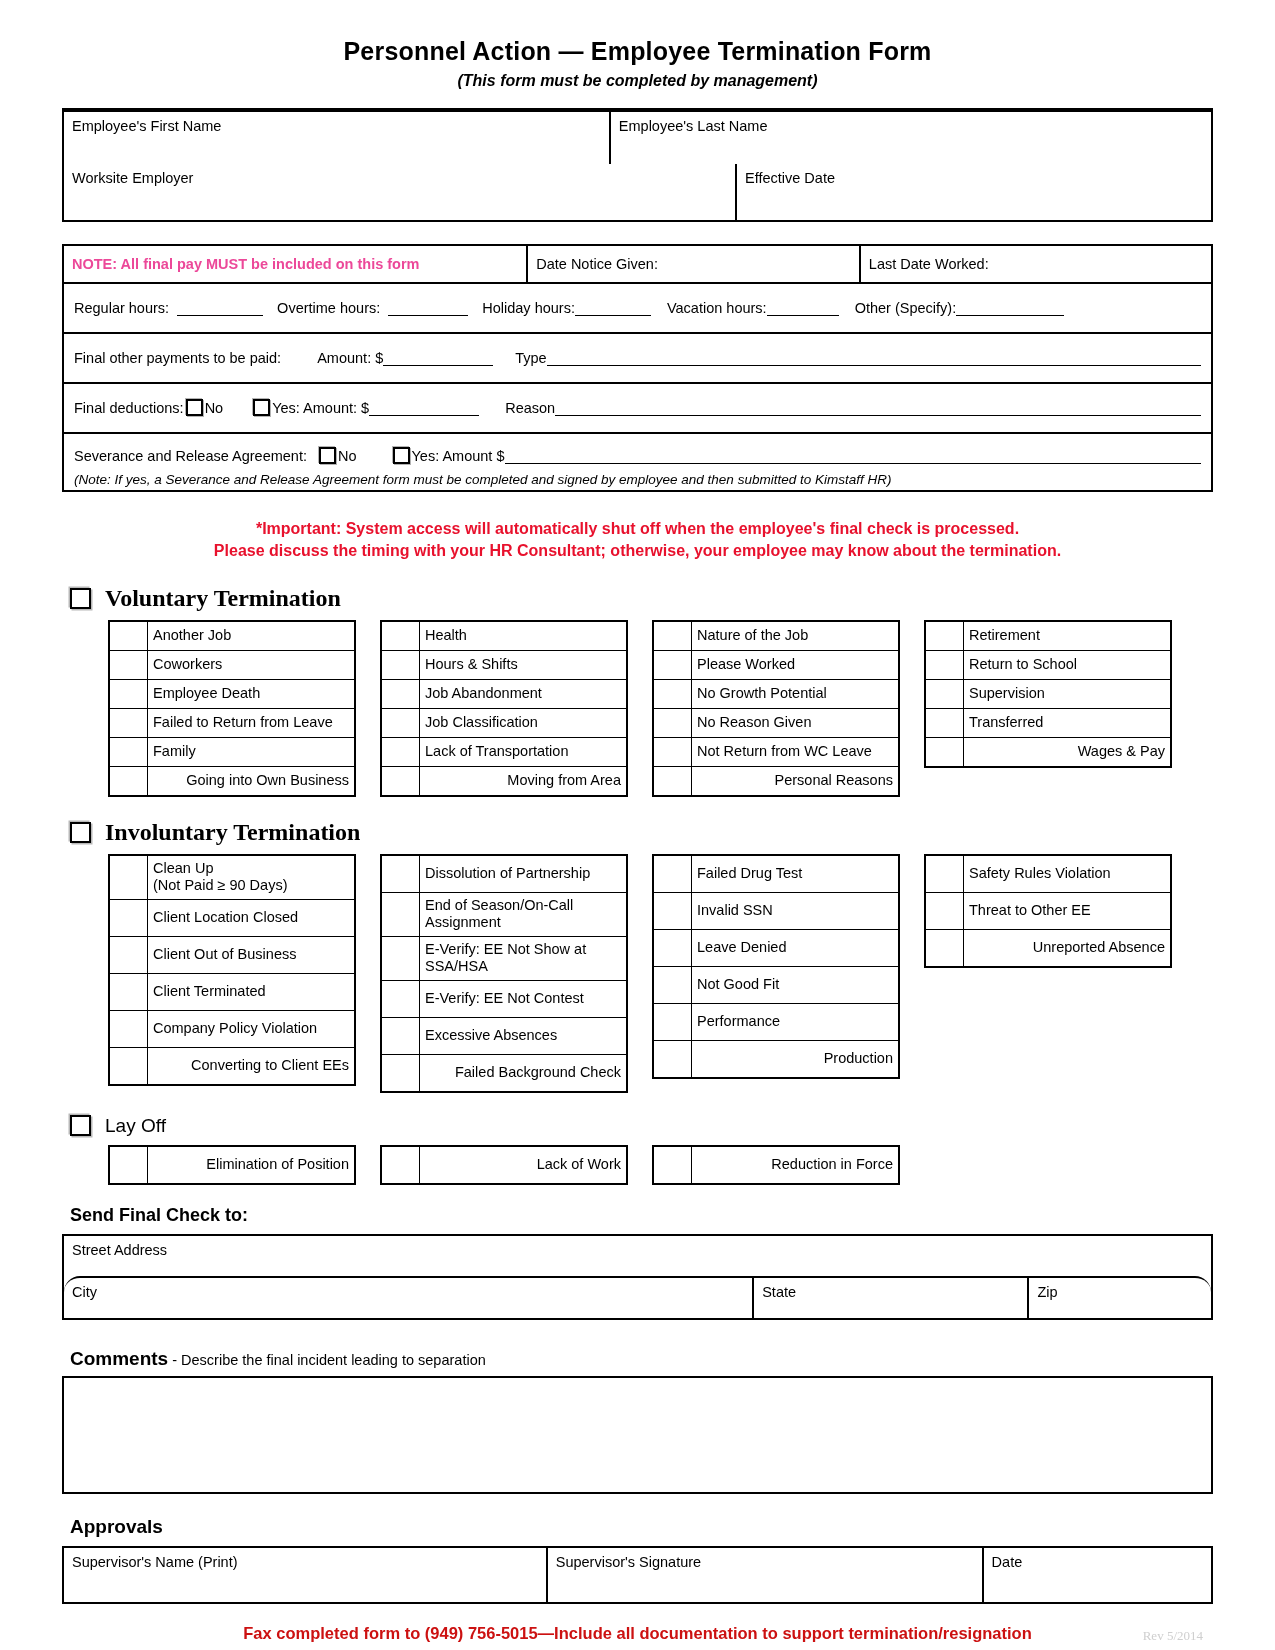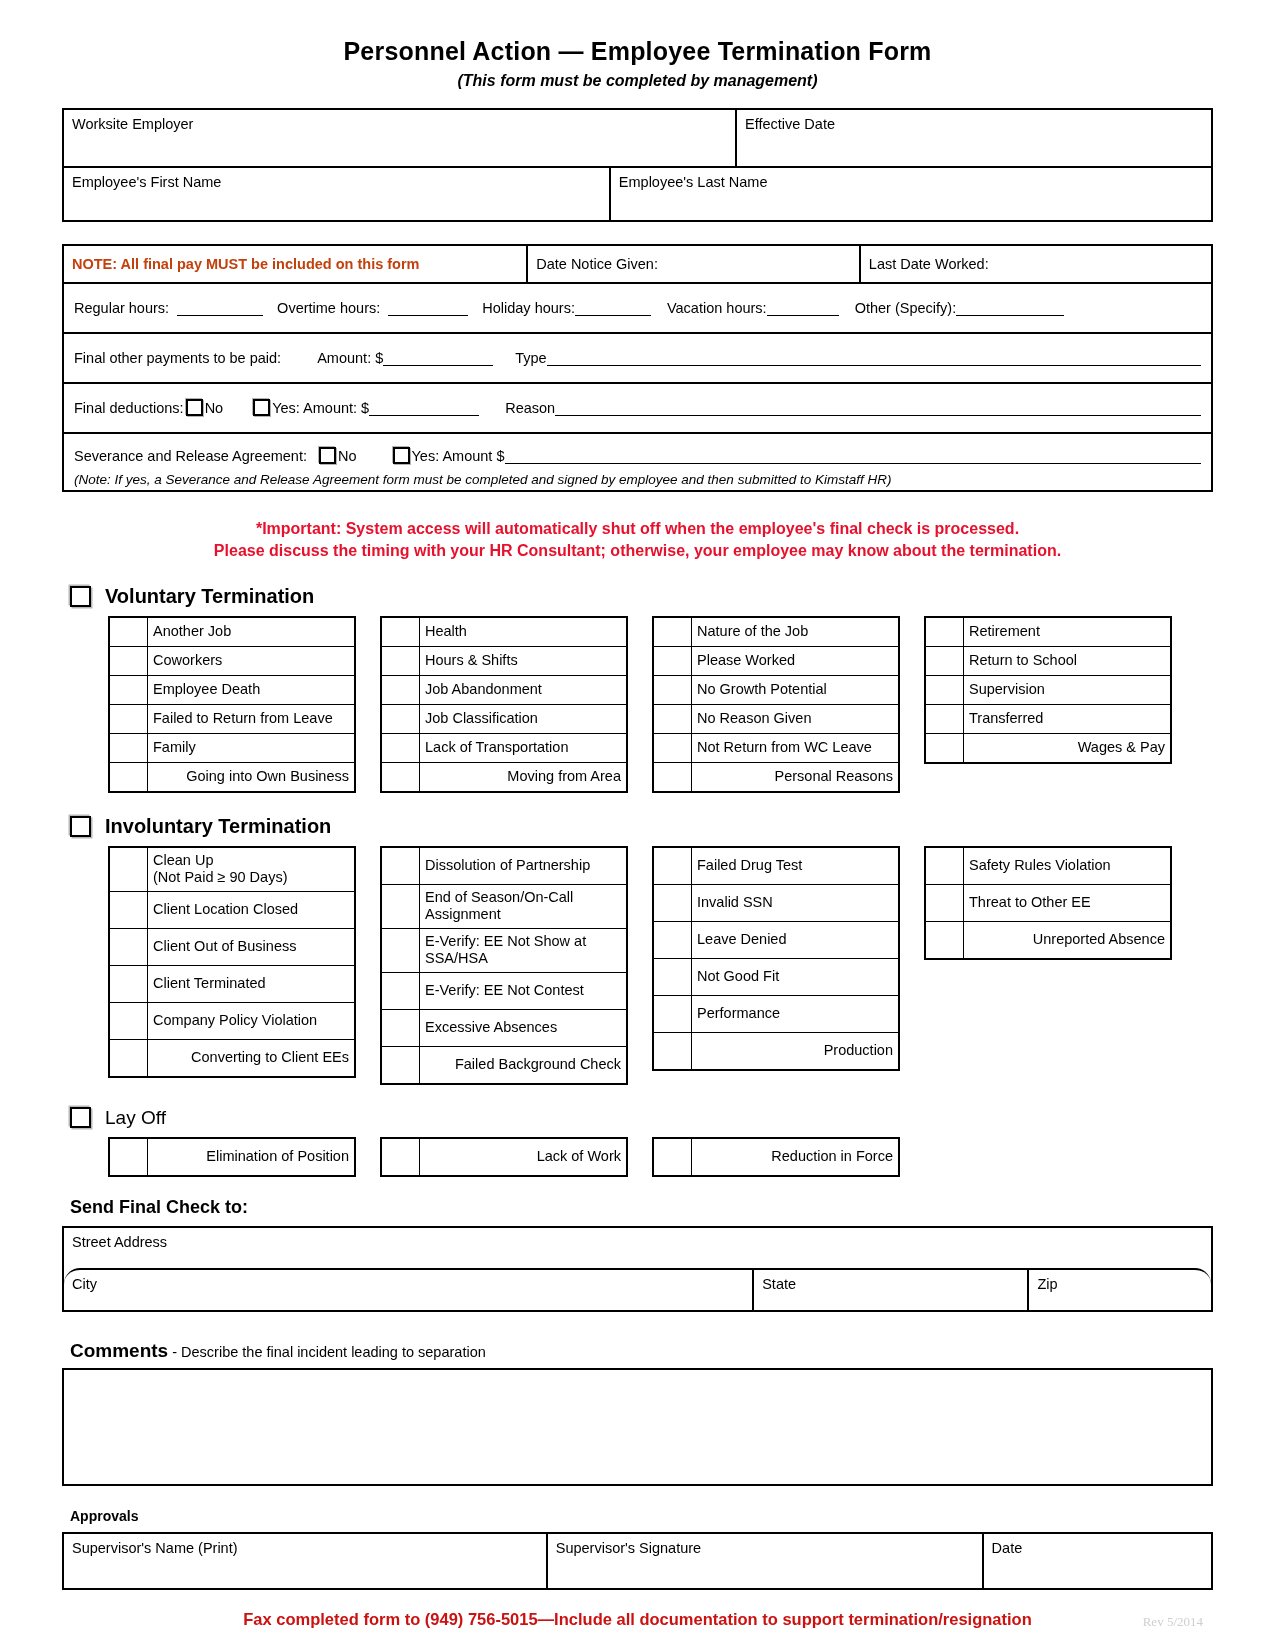--- a/index.html
+++ b/index.html
@@ -29,21 +29,21 @@
   .hline{border-top:2px solid #000;}
 
   
   .hdr-table{margin-top:18px;}
   .hdr-r1{height:56px;}
   .hdr-r2{height:52px;}
 
   
   .pay-table{margin-top:22px;}
   .pay-r1{height:36px;}
-  .note-red{color:#c2410c;font-weight:bold;font-size:14.5px;}
+  .note-red{color:#ec4899;font-weight:bold;font-size:14.5px;}
   .pay-line{height:48px;display:flex;align-items:center;font-size:14.5px;padding:0 10px;}
   .pay-sev{height:56px;padding:0 10px;font-size:14.5px;}
   .sev-top{display:flex;align-items:center;height:32px;padding-top:6px;}
   .sev-note{font-style:italic;font-size:13.5px;}
   .ul{display:inline-block;border-bottom:1px solid #000;}
 
   
   .cb{
     display:inline-block;width:17px;height:17px;border:2px solid #000;
     background:#fff;box-sizing:border-box;vertical-align:-3px;
@@ -57,21 +57,21 @@
   }
 
   
   .important{
     color:#e8112d;font-weight:bold;font-size:16px;text-align:center;
     margin-top:26px;line-height:1.42;
   }
 
   
   .sec-head{display:flex;align-items:center;gap:14px;margin-top:22px;margin-left:8px;}
-  .sec-title{font-size:20px;font-weight:bold;}
+  .sec-title{font-size:24px;font-weight:bold;font-family:Liberation Serif, serif;}
   .sec-title-sm{font-size:19px;font-weight:normal;text-align:center;}
 
   
   .grid{display:flex;gap:24px;margin-top:8px;margin-left:46px;}
   .col{width:248px;}
   .rbox{border:2px solid #000;box-sizing:border-box;}
   .ritem{display:flex;border-bottom:1.6px solid #000;min-height:28px;}
   .ritem:last-child{border-bottom:none;justify-content:space-between;}
   .rchk{width:38px;border-right:1.6px solid #000;box-sizing:border-box;flex:0 0 38px;}
   .rlbl{padding:4px 5px;font-size:14.5px;line-height:1.18;display:flex;align-items:center;}
@@ -86,21 +86,21 @@
   .sub-head{font-size:18px;font-weight:bold;margin-top:20px;margin-left:8px;}
   .addr-table{margin-top:8px;}
   .addr-r{height:40px;border-radius:16px;}
 
   
   .cmt-head{margin-top:28px;margin-left:8px;font-size:14.5px;}
   .cmt-head b{font-size:19px;}
   .cmt-box{height:118px;margin-top:6px;}
 
   
-  .apr-head{font-size:14px;font-weight:bold;margin-top:22px;margin-left:8px;}
+  .apr-head{font-size:19px;font-weight:bold;margin-top:22px;margin-left:8px;}
   .apr-table{margin-top:8px;}
   .apr-r{height:54px;}
 
   
   .footer{
     margin-top:20px;position:relative;text-align:center;
     color:#cc1111;font-weight:bold;font-size:16.5px;
   }
   .rev{
     position:absolute;right:10px;top:4px;
@@ -110,34 +110,34 @@
 </style>
 </head>
 <body>
 
 <div class="page">
 
   <div class="title">Personnel Action — Employee Termination Form</div>
   <div class="subtitle">(This form must be completed by management)</div>
 
   <div class="box hdr-table">
+    <div class="row hdr-r2 hline">
+      <div class="cell" style="width:47.5%">
+        <span>Employee's First Name</span>
+      </div>
+      <div class="cell vline" style="width:52.5%">
+        <span>Employee's Last Name</span>
+      </div>
+    </div>
     <div class="row hdr-r1">
       <div class="cell" style="width:58.5%">
         <span>Worksite Employer</span>
       </div>
       <div class="cell vline" style="width:41.5%">
         <span>Effective Date</span>
-      </div>
-    </div>
-    <div class="row hdr-r2 hline">
-      <div class="cell" style="width:47.5%">
-        <span>Employee's First Name</span>
-      </div>
-      <div class="cell vline" style="width:52.5%">
-        <span>Employee's Last Name</span>
       </div>
     </div>
   </div>
 
   <div class="box pay-table">
 
     <div class="row pay-r1">
       <div class="cell" style="width:40.3%;display:flex;align-items:center;">
         <span class="note-red">NOTE: All final pay MUST be included on this form</span>
       </div>

